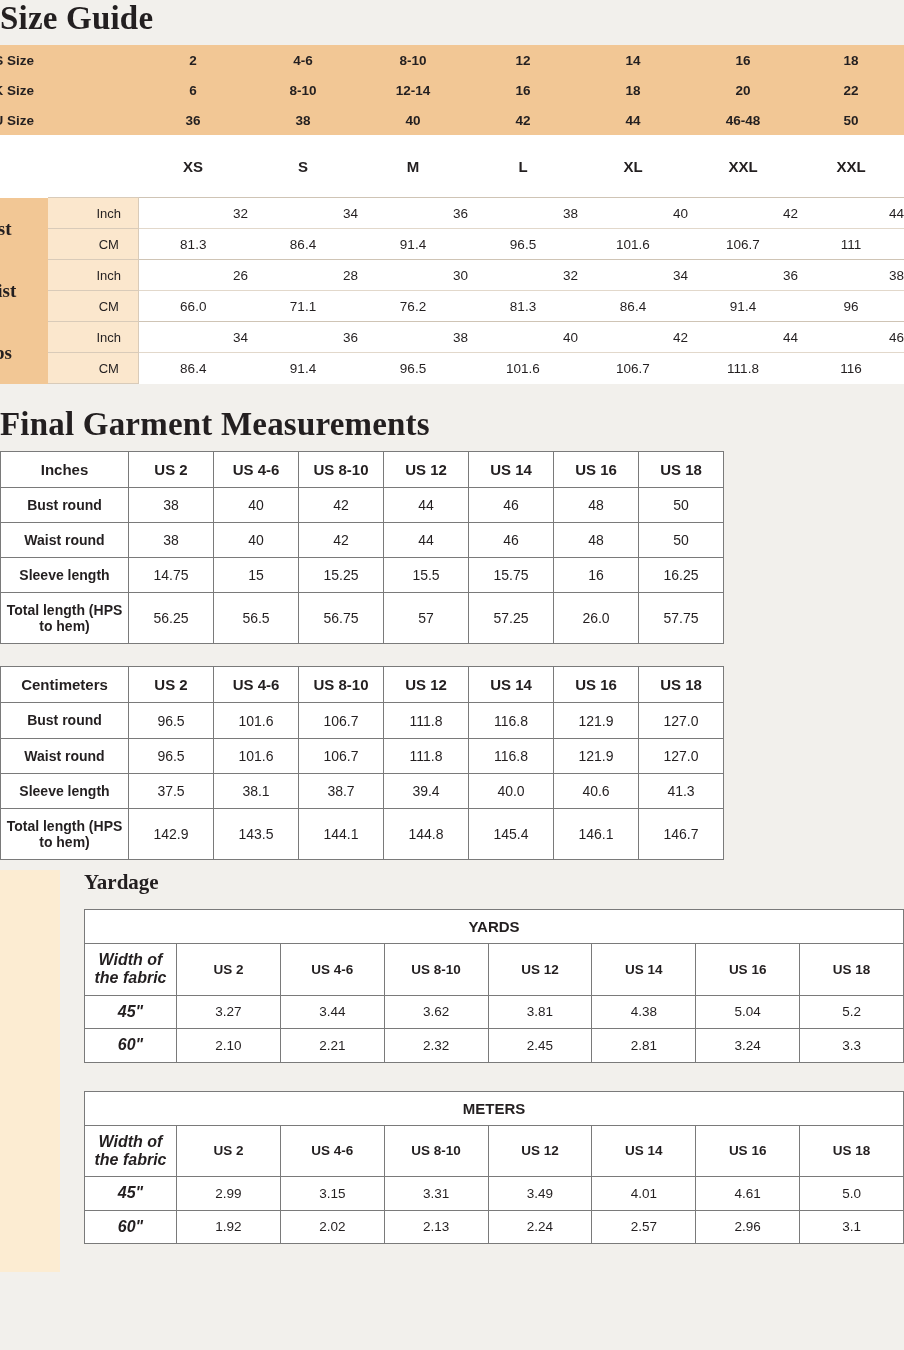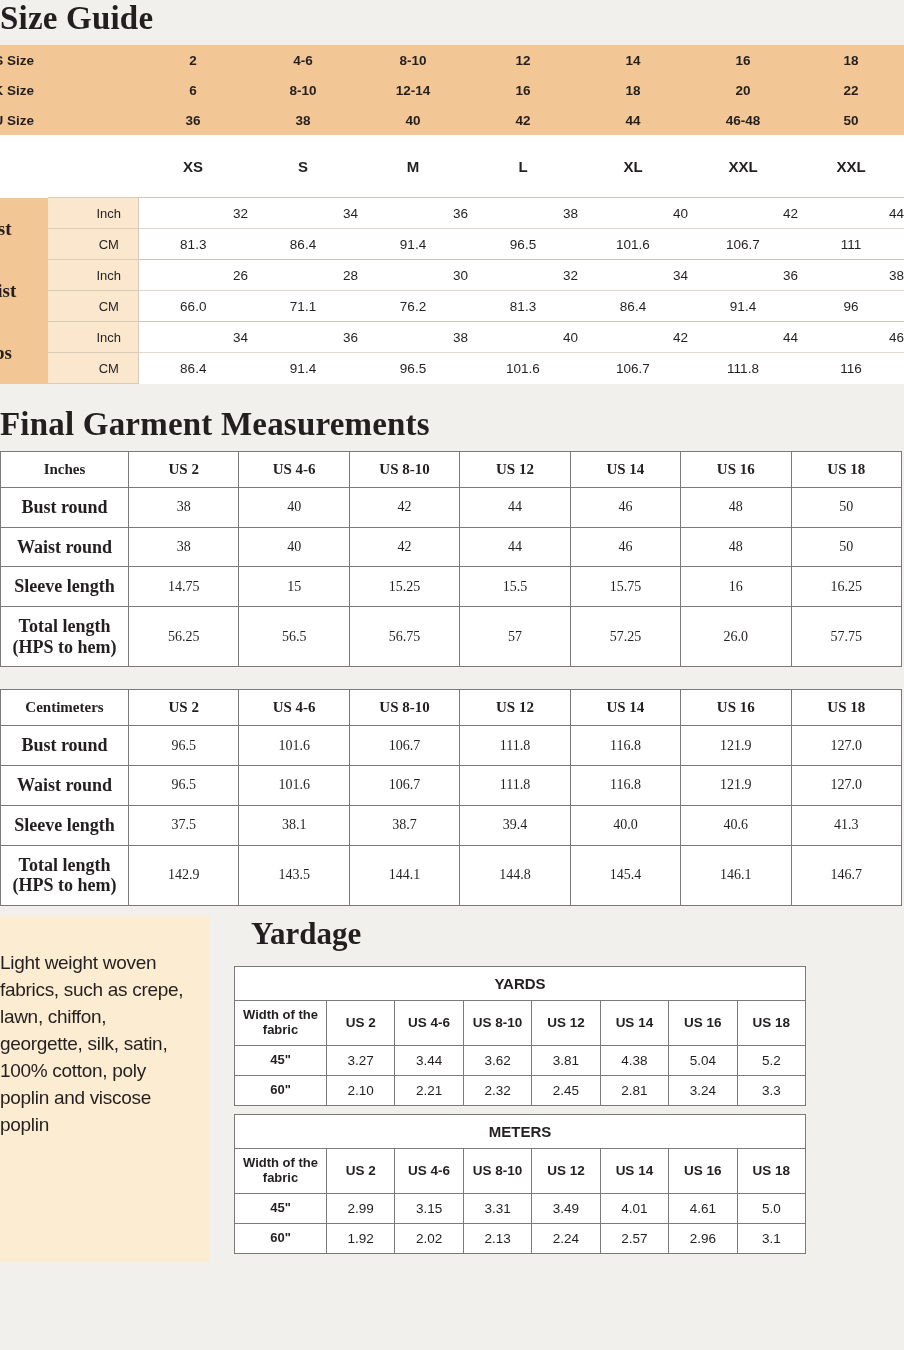--- a/index.html
+++ b/index.html
@@ -85,39 +85,38 @@
     padding: 20px 0;
   }
   .sizeguide .val {
     border-bottom: 1px solid #e2d8cb;
     text-align: right;
   }
 
   
   .garment {
     margin-left: 62px;
-    width: 902px;
+    width: 724px;
     table-layout: fixed;
-    font-family: Liberation Serif, serif;
   }
   .garment th, .garment td {
     border: 1px solid #7a7a7a;
     font-size: 14px;
     text-align: center;
     padding: 9px 2px;
     background: #ffffff;
     font-weight: normal;
   }
   .garment th {
     font-weight: bold;
     font-size: 15px;
   }
   .garment .rowlabel {
     font-weight: bold;
-    font-size: 18px;
+    font-size: 14px;
     line-height: 1.15;
   }
   .garment col.c0 { width: 128px; }
 
   .spacer { height: 22px; }
 
   
   .bottom {
     display: flex;
     margin-top: 10px;
@@ -142,50 +141,51 @@
     letter-spacing: -0.3px;
   }
   .yardage {
     flex: 1;
     padding-left: 24px;
     box-sizing: border-box;
   }
   .yardage h1 {
     font-family: "Liberation Serif", serif;
     font-weight: bold;
-    font-size: 31px;
-    margin: 0 0 14px 17px;
+    font-size: 21px;
+    margin: 0 0 14px 0;
     padding: 0;
   }
   .ytable {
-    width: 572px;
+    width: 820px;
     table-layout: fixed;
-    margin-bottom: 8px;
+    margin-bottom: 28px;
   }
   .ytable th, .ytable td {
     border: 1px solid #7a7a7a;
     font-size: 13.5px;
     text-align: center;
     padding: 7px 2px;
     background: #ffffff;
     font-weight: normal;
   }
   .ytable .caption {
     font-weight: bold;
     font-size: 15px;
     padding: 8px 0;
   }
   .ytable th {
     font-weight: bold;
     font-size: 13.5px;
   }
   .ytable .wlabel {
     font-weight: bold;
-    font-size: 13px;
+    font-size: 16px;
     line-height: 1.15;
+    font-style: italic;
   }
   .ytable col.c0 { width: 92px; }
 </style>
 </head>
 <body>
 
 <div class="page">
 
   <h1 class="section-title">Size Guide</h1>
 
@@ -447,21 +447,20 @@
         <td>144.8</td>
         <td>145.4</td>
         <td>146.1</td>
         <td>146.7</td>
       </tr>
     </tbody>
   </table>
 
   <div class="bottom">
     <div class="fabrics">
-      <p>Light weight woven fabrics, such as crepe, lawn, chiffon, georgette, silk, satin, 100% cotton, poly poplin and viscose poplin</p>
     </div>
 
     <div class="yardage">
       <h1>Yardage</h1>
 
       <table class="ytable">
         <colgroup>
             <col class="c0">
             <col>
             <col>

